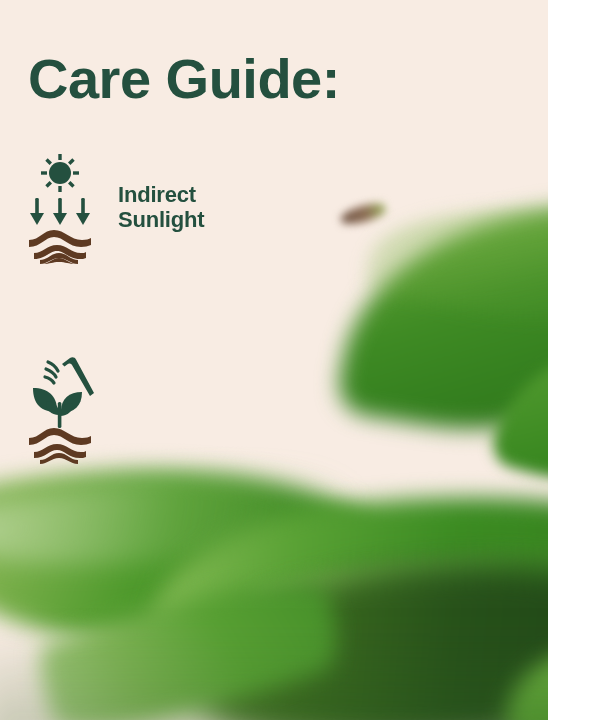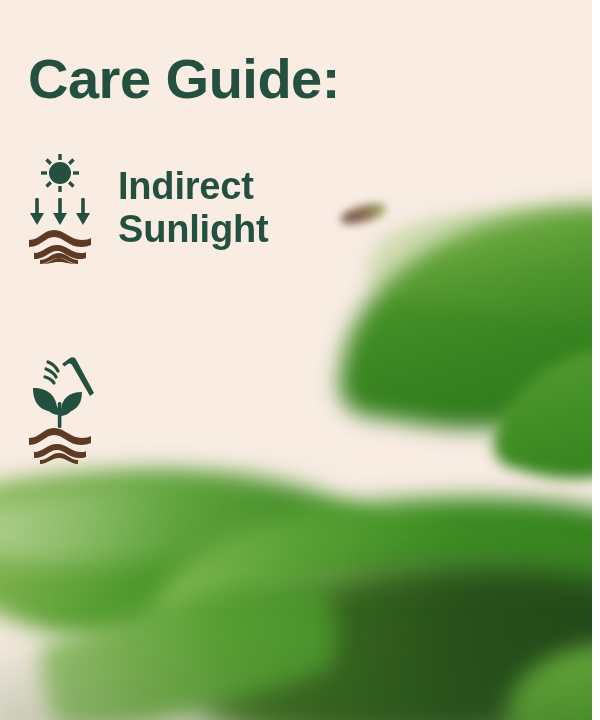--- a/index.html
+++ b/index.html
@@ -8,21 +8,21 @@
   }
   body {
     width: 600px;
     height: 720px;
     font-family: "Liberation Sans", sans-serif;
     overflow: hidden;
   }
 
   #card {
     position: relative;
-    width: 592px;
+    width: 548px;
     height: 720px;
     background: #f8ece3;
     overflow: hidden;
   }
 
   
   #plant-photo {
     position: absolute;
     inset: 0;
     pointer-events: none;
@@ -169,21 +169,21 @@
   }
   #care-row-light { top: 152px; left: 26px; }
   #care-row-water { top: 352px; left: 26px; }
 
   .care-icon {
     width: 68px;
     height: 112px;
     flex: 0 0 68px;
   }
   .care-label {
-    font-size: 38px;
+    font-size: 22px;
     font-weight: 700;
     line-height: 1.13;
     color: #24503f;
     white-space: pre-line;
     letter-spacing: -0.2px;
   }
 </style>
 </head>
 <body>
 

